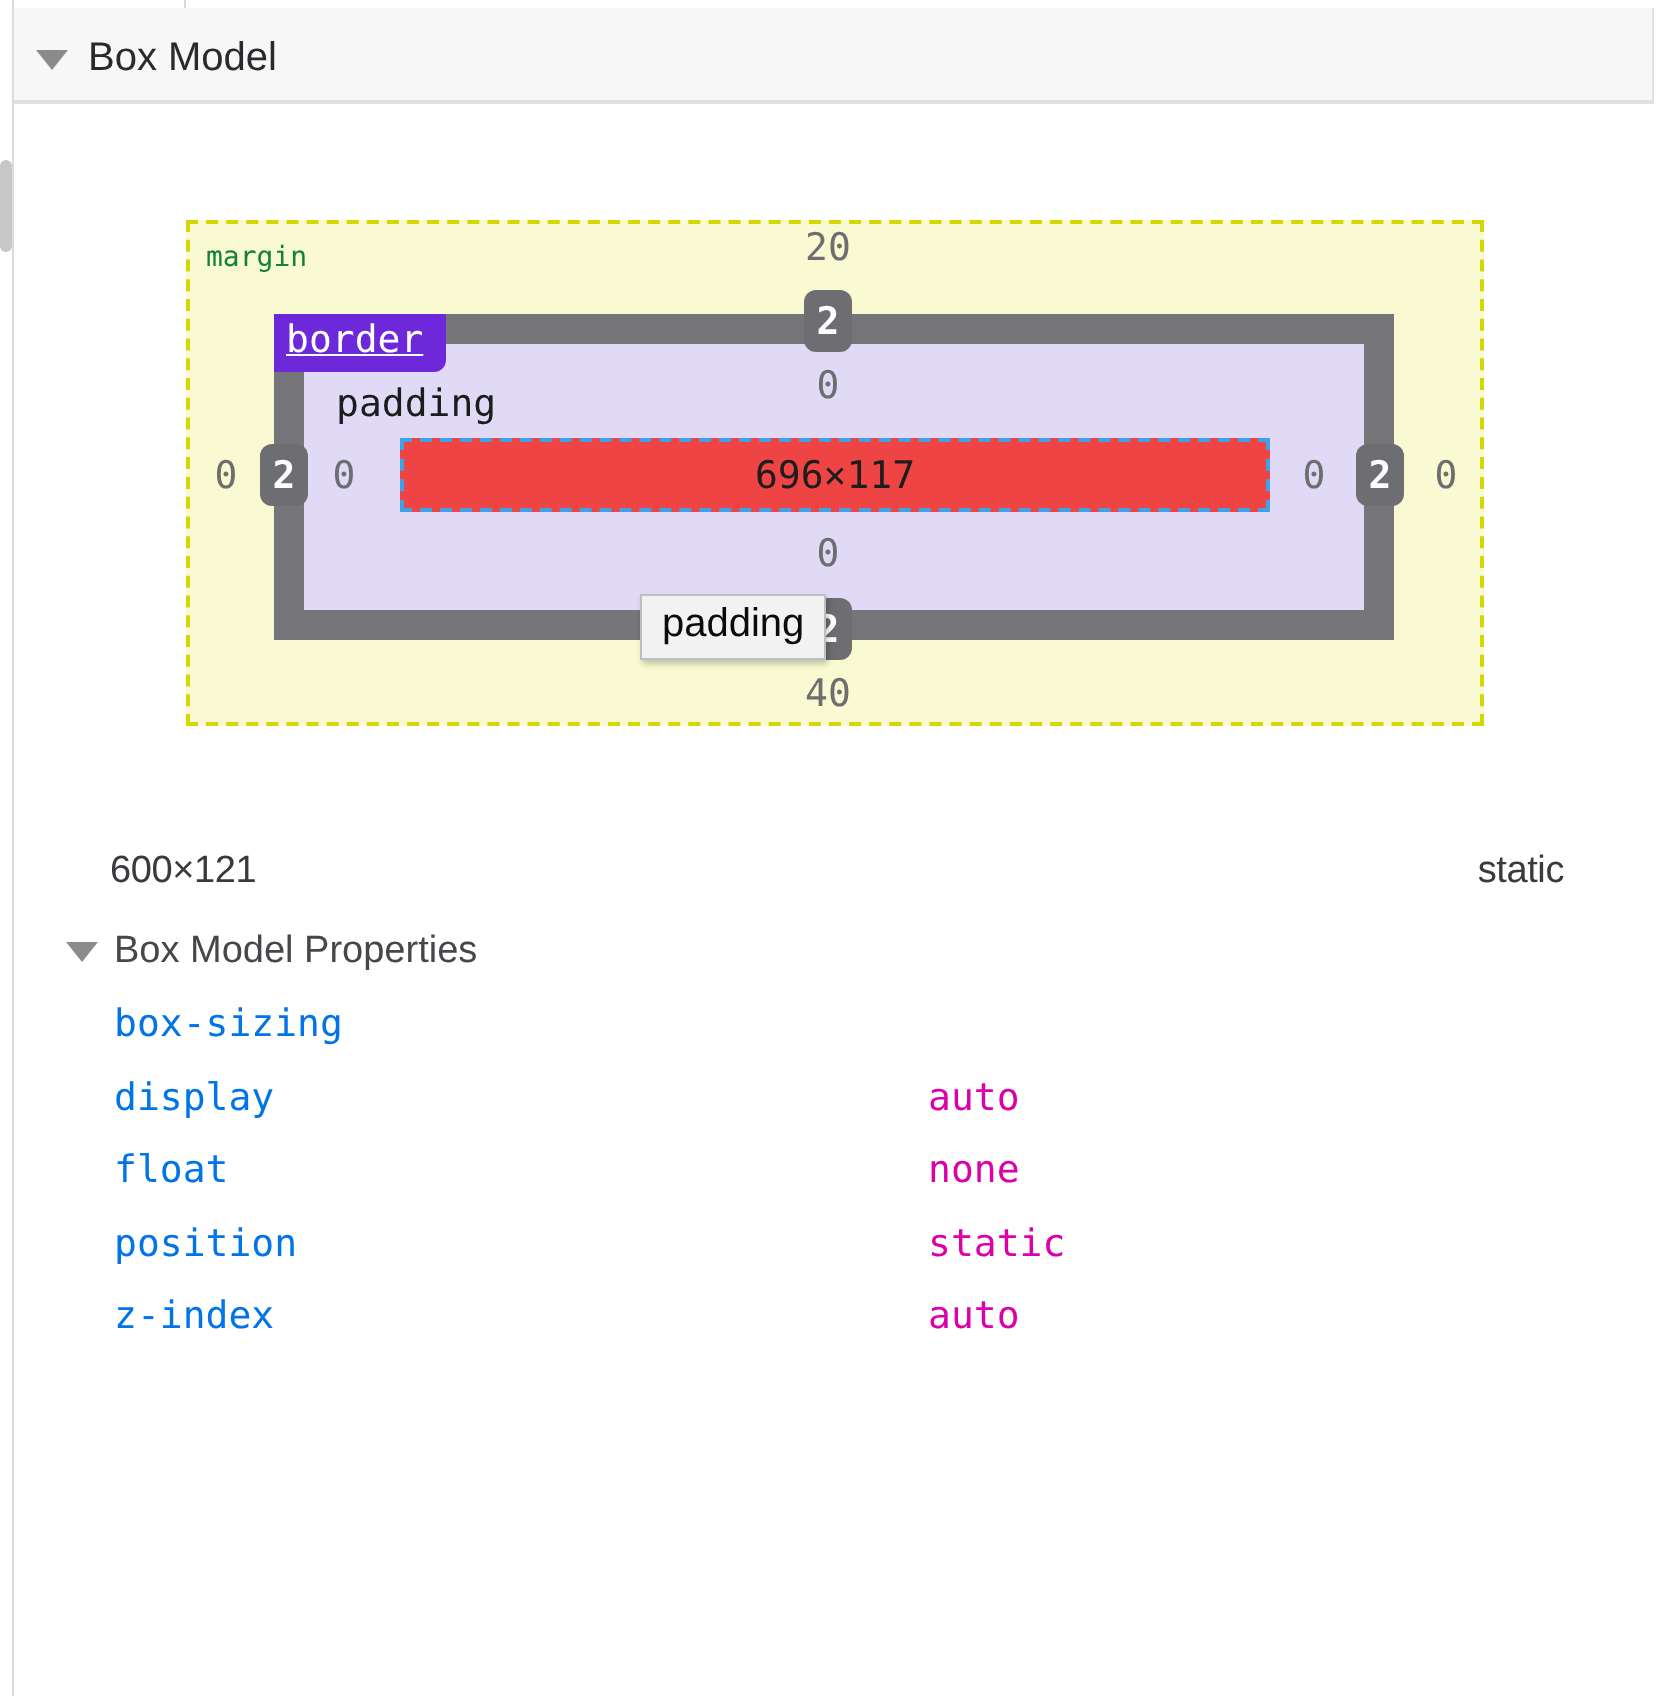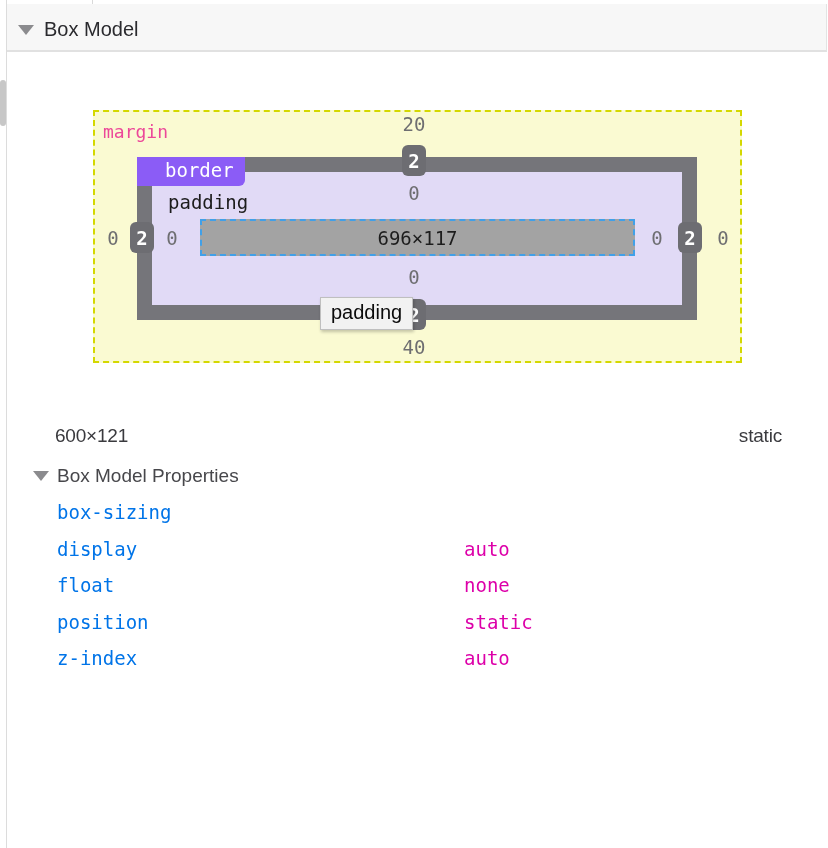--- a/index.html
+++ b/index.html
@@ -18,30 +18,30 @@
 
   .tri-down { width: 0; height: 0; border-left: 8px solid transparent; border-right: 8px solid transparent;
     border-top: 10px solid #8b8b8e; }
   .header-bar .tri-down { position: absolute; left: 11px; top: 21px; }
 
   
   .mono { font-family: "DejaVu Sans Mono", monospace; }
 
   .margin-box { position: absolute; left: 93px; top: 110px; width: 649px; height: 253px;
     background: #fafad2; border: 2px dashed #d4d800; }
-  .margin-label { position: absolute; left: 103px; top: 121px; font-size: 18px; color: #ec4899; }
+  .margin-label { position: absolute; left: 103px; top: 121px; font-size: 14px; color: #15803d; }
 
   .border-box { position: absolute; left: 137px; top: 157px; width: 560px; height: 163px;
     border: 15px solid #75757a; background: #e1daf6; }
-  .border-label { position: absolute; left: 137px; top: 157px; background: #8b5cf6; color: #ffffff;
-    font-size: 19px; padding: 2px 11px 5px 28px; border-bottom-right-radius: 6px; }
+  .border-label { position: absolute; left: 137px; top: 157px; background: #6d28d9; color: #ffffff;
+    font-size: 19px; padding: 2px 11px 5px 6px; border-bottom-right-radius: 6px; text-decoration: underline; }
   .padding-label { position: absolute; left: 168px; top: 191px; font-size: 19px; color: #1c1c1c; }
 
   .content-box { position: absolute; left: 200px; top: 219px; width: 435px; height: 37px;
-    background: #a3a3a3; border: 2px dashed #41a0e8; display: flex; align-items: center; justify-content: center;
+    background: #ef4444; border: 2px dashed #41a0e8; display: flex; align-items: center; justify-content: center;
     font-size: 19px; color: #1d1d1d; }
 
   .dim { position: absolute; font-size: 19px; color: #6e6e71; transform: translateX(-50%); }
   .badge { position: absolute; width: 24px; height: 31px; background: #6d6d72; border-radius: 6px;
     color: #ffffff; font-size: 19px; font-weight: bold; display: flex; align-items: center; justify-content: center; }
 
   .tooltip { position: absolute; left: 320px; top: 297px; background: #f2f2f2; border: 1px solid #bfbfbf;
     padding: 3px 10px 5px 10px; font-size: 20px; color: #0b0b0b; z-index: 5;
     box-shadow: 1px 2px 3px rgba(0,0,0,0.22); }
 

